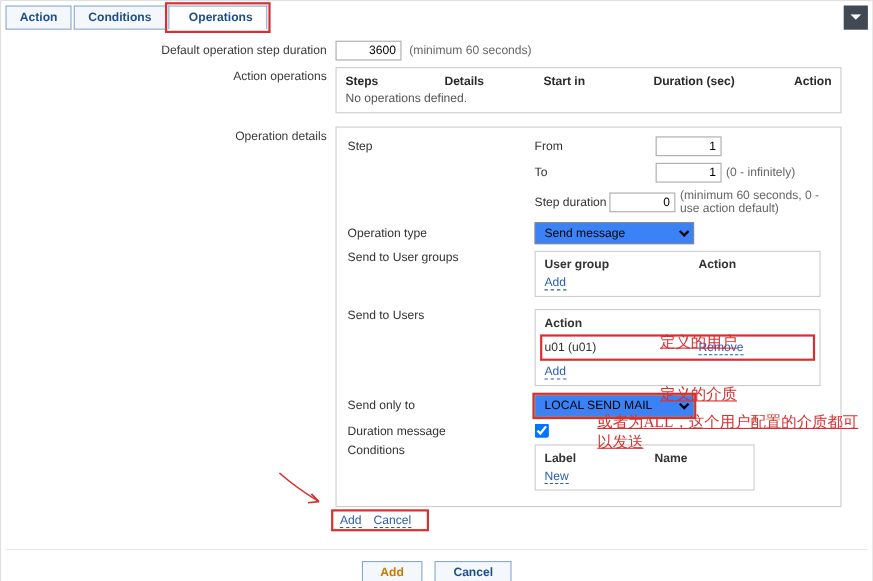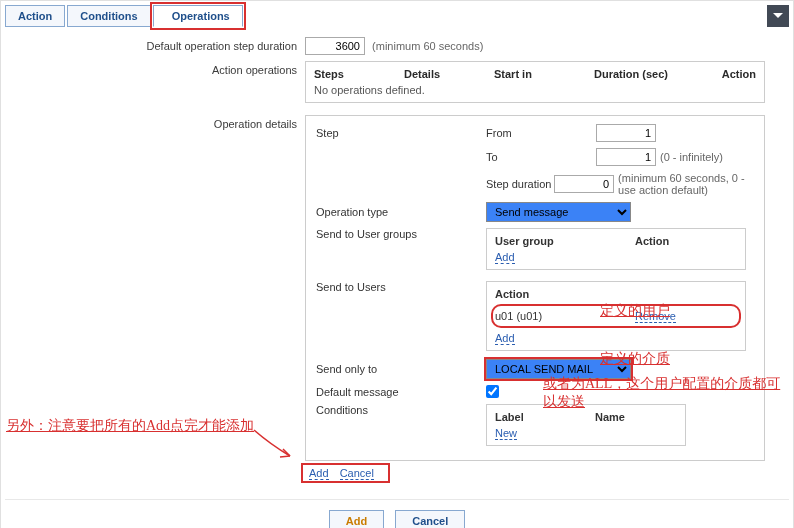--- a/index.html
+++ b/index.html
@@ -32,21 +32,21 @@
     
     .details-box { border: 1px solid #ccc; padding: 8px 10px; width: 460px; }
     .dr { display: flex; align-items: center; margin-bottom: 6px; }
     .dr > .dl { width: 130px; }
     .dr > .dv { flex: 1; display: flex; align-items: center; padding-left: 40px; }
     .dr .sub-label { width: 110px; }
     
     .sub-table { border: 1px solid #ccc; padding: 6px 8px; width: 260px; }
     .sub-th { display: flex; font-weight: bold; margin-bottom: 4px; }
     .sub-th > div:first-child { width: 140px; }
-    .sub-row { display: flex; margin-bottom: 4px; border-radius: 10px; }
+    .sub-row { display: flex; margin-bottom: 4px; }
     .sub-row > div:first-child { width: 140px; }
     .link { color: #2a5db0; text-decoration: none; border-bottom: 1px dashed #2a5db0; cursor: pointer; }
     
     select { border: 1px solid #888; padding: 2px 4px; font-size: 11px; background: #3b82f6; }
     select.highlighted-red { outline: 2px solid #d83030; }
     
     .bottom-cmds { margin-top: 10px; padding-left: 0; }
     .bottom-cmds .link { margin-right: 8px; }
     
     .footer-btns { text-align: center; padding: 10px 0; border-top: 1px solid #e8e8e8; margin-top: 4px; }
@@ -168,21 +168,21 @@
           <div class="dr" style="margin-top:8px">
             <div class="dl">Send only to</div>
             <div class="dv">
               <select class="highlighted-red" style="width:145px">
                 <option>LOCAL SEND MAIL</option>
               </select>
             </div>
           </div>
 
           <div class="dr">
-            <div class="dl">Default message</div>
+            <div class="dl">Duration message</div>
             <div class="dv">
               <input type="checkbox" checked="" style="">
             </div>
           </div>
 
           <div class="dr" style="align-items:flex-start">
             <div class="dl">Conditions</div>
             <div class="dv">
               <div class="sub-table" style="width:200px">
                 <div class="sub-th">
@@ -206,20 +206,19 @@
 
   <div class="footer-btns">
     <span class="btn" style="color:#c97c00">Add</span>
     <span class="btn">Cancel</span>
   </div>
 </div>
 
 <div class="annotation" style="left:600px;top:302px">定义的用户</div>
 <div class="annotation" style="left:600px;top:350px">定义的介质</div>
 <div class="annotation" style="left:543px;top:375px;width:250px">或者为ALL，这个用户配置的介质都可以发送</div>
-<div class="annotation" style="left:6px;top:417px">另外：注意要把所有的Add点完才能添加</div>
 
 <svg class="arrow" style="left:250px;top:426px" width="50" height="38">
   <path d="M4 4 Q 20 18 40 30" stroke="#d83030" stroke-width="1.5" fill="none"></path>
   <path d="M40 30 L33 23 M40 30 L30 31" stroke="#d83030" stroke-width="1.5" fill="none"></path>
 </svg>
 
 </div>
 
 </body></html>

